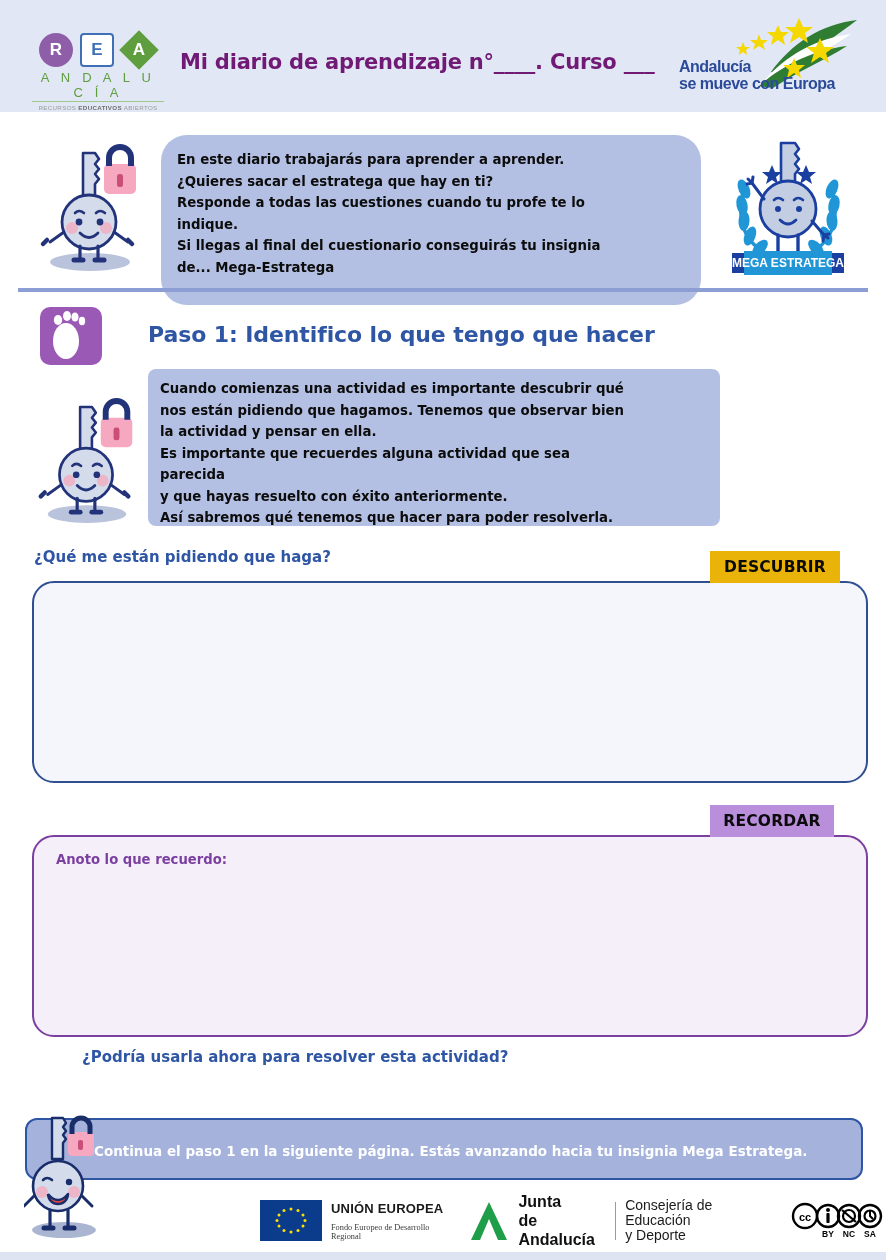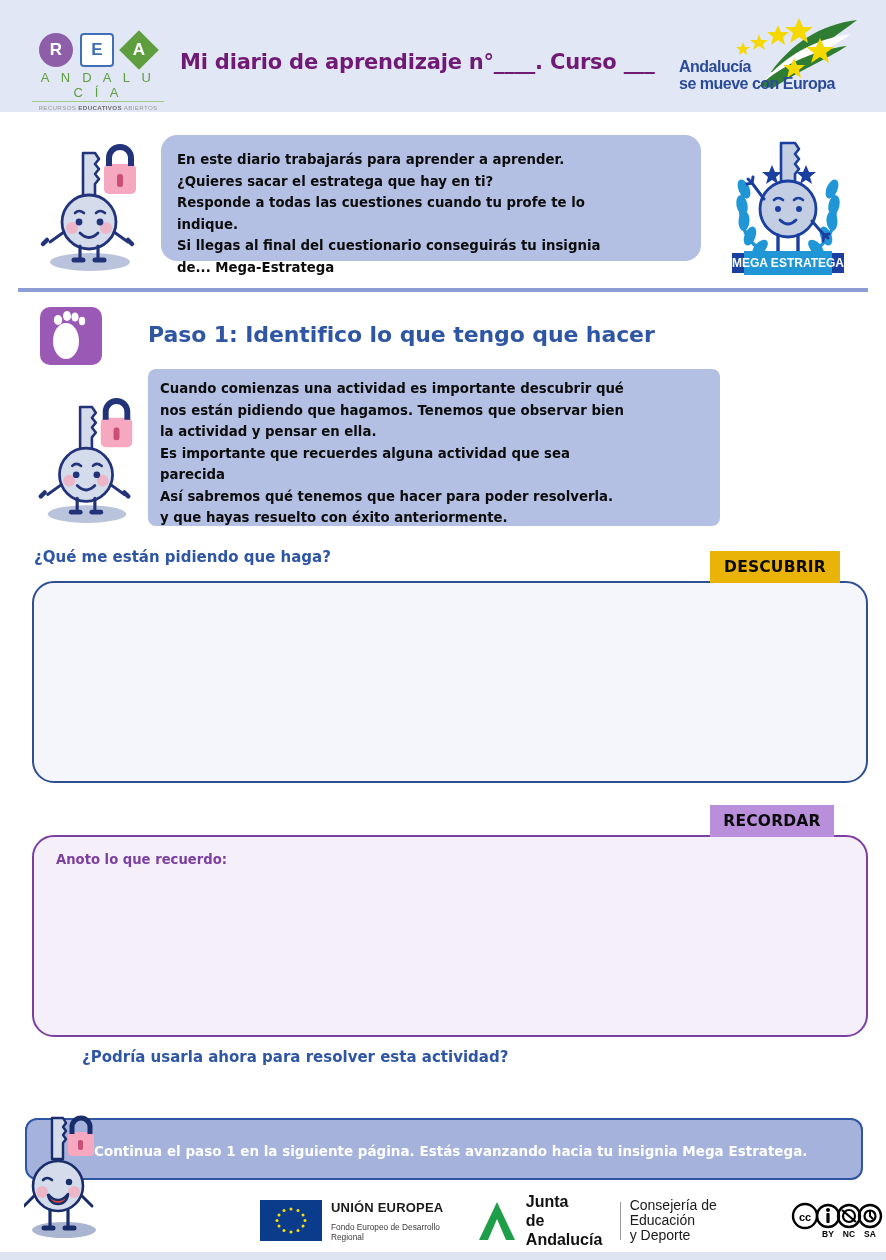--- a/index.html
+++ b/index.html
@@ -123,23 +123,23 @@
     font-size: 16px;
     line-height: 17px;
     font-family: "Liberation Sans", sans-serif;
     letter-spacing: -0.5px;
   }
 
   
   .intro-bubble {
     position: absolute;
     left: 161px; top: 135px;
-    width: 540px; height: 126px;
+    width: 540px; height: 170px;
     background: #b4c0e3;
-    border-radius: 16px;
+    border-radius: 26px;
     box-sizing: border-box;
     padding: 14px 20px 0 16px;
   }
   .intro-bubble p {
     margin: 0;
     font-family: "DejaVu Sans", sans-serif;
     font-weight: bold;
     font-size: 13.3px;
     line-height: 21.5px;
     color: #0c0c0c;
@@ -314,21 +314,21 @@
     position: relative;
   }
   .eu-block-txt-1 {
     font-family: "Liberation Sans", sans-serif;
     font-weight: bold;
     font-size: 13px;
     color: #1a1a1a;
     letter-spacing: 0.2px;
   }
   .eu-block-txt-2 {
-    font-family: Liberation Sans, sans-serif;
+    font-family: Liberation Serif, serif;
     font-size: 8.3px;
     color: #3a3a3a;
     margin-top: 7px;
   }
   .junta-a {
     width: 40px; height: 42px;
     position: relative;
   }
   .junta-txt {
     font-family: "Liberation Sans", sans-serif;
@@ -520,22 +520,22 @@
       <path d="M65 122 h9" stroke="#23337a" stroke-width="5" stroke-linecap="round"></path>
     </svg>
   </div>
 
   <div class="step-bubble">
     <p>Cuando comienzas una actividad es importante descubrir qué</p>
     <p>nos están pidiendo que hagamos. Tenemos que observar bien</p>
     <p>la actividad y pensar en ella.</p>
     <p>Es importante que recuerdes alguna actividad que sea</p>
     <p>parecida</p>
+    <p>y que hayas resuelto con éxito anteriormente.</p>
     <p>Así sabremos qué tenemos que hacer para poder resolverla.</p>
-    <p>y que hayas resuelto con éxito anteriormente.</p>
   </div>
 
   <div class="q-label q-label-1">¿Qué me están pidiendo que haga?</div>
   <div class="answer-box answer-box-blue"></div>
   <div class="tab-chip tab-descubrir">DESCUBRIR</div>
 
   <div class="answer-box answer-box-purple">
     <div class="purple-inner-text">
       <div>Anoto lo que recuerdo:</div>
     </div>

